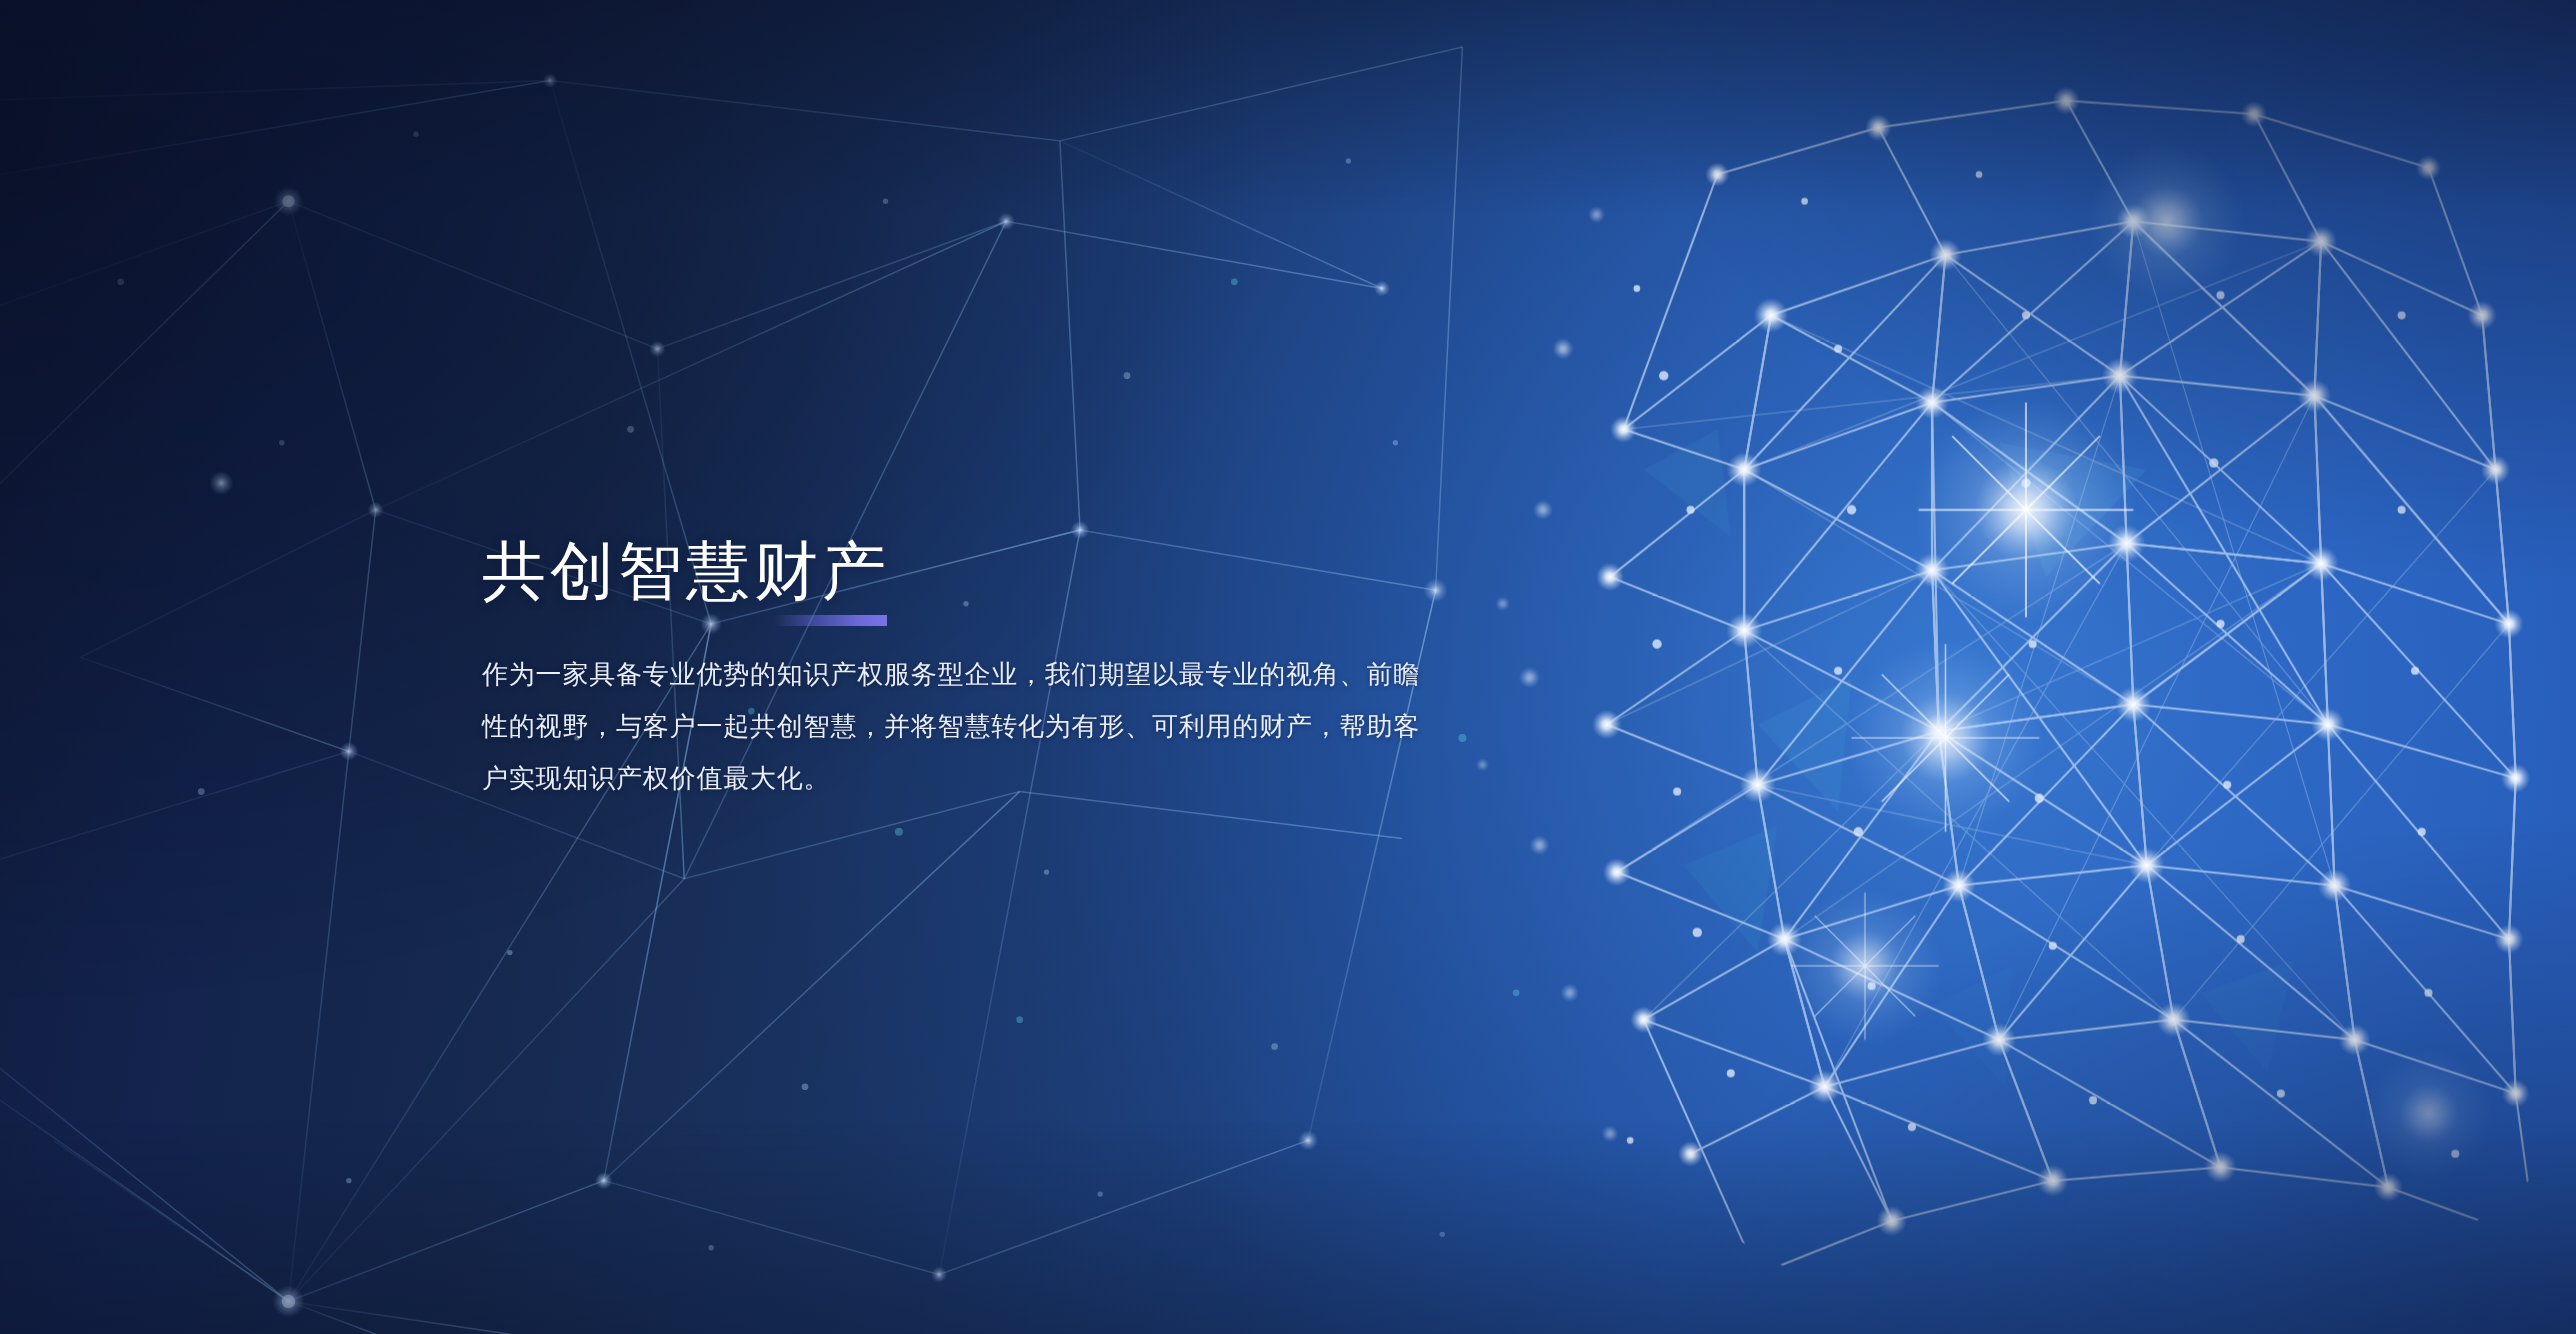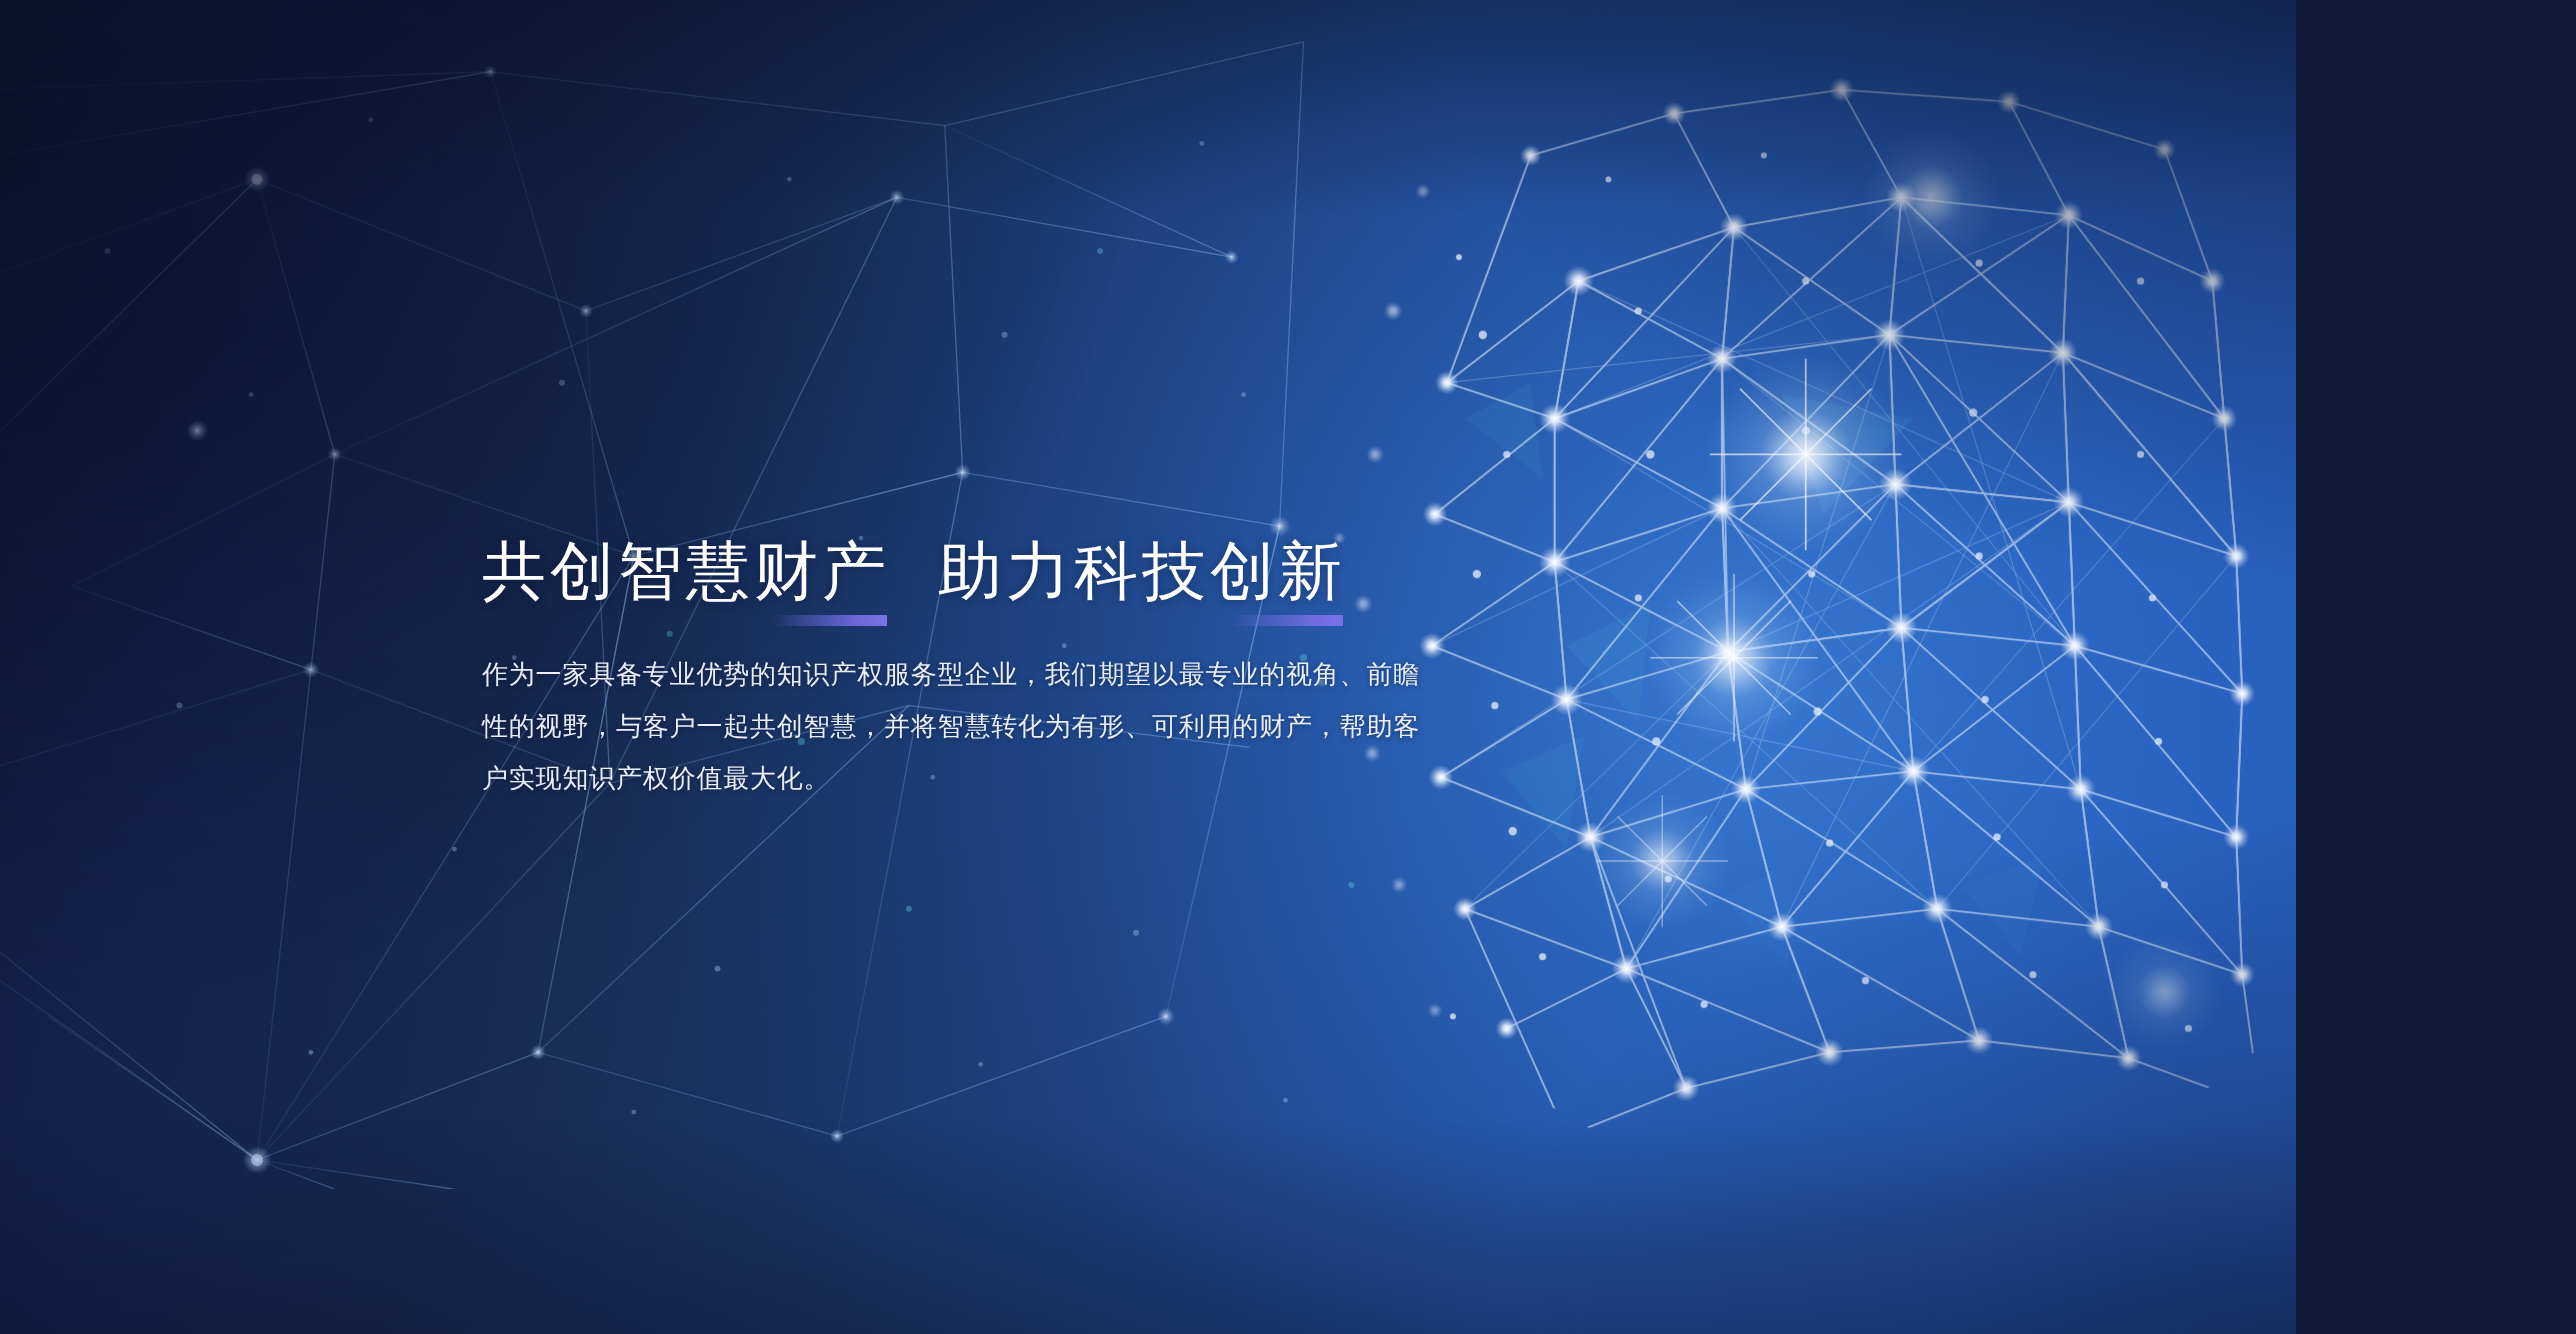--- a/index.html
+++ b/index.html
@@ -1,21 +1,21 @@
 <!DOCTYPE html>
 <html style="font-size:10.7px"><head>
 <meta charset="utf-8">
 <title>Hero Banner</title>
 <style>
   html,body{margin:0;padding:0;background:#0f1a36;}
   body{font-family:"Liberation Sans","DejaVu Sans",sans-serif;}
 
   #stage{
     position:relative;
-    width:2296px;
+    width:2576px;
     height:1334px;
     overflow:hidden;
     background:#16224a;
   }
 
   
   .bg-layer{position:absolute;inset:0;}
 
   
   #bg-base{
@@ -451,24 +451,20 @@
   <div class="bg-layer" id="bg-vignette"></div>
 
   <div id="copy">
 
     <div id="headline">
       <span class="hl-group">
         <span class="hl-text">共创智慧财产</span>
         <span class="hl-rule"></span>
       </span>
       <span class="hl-gap"></span>
-      <span class="hl-group">
-        <span class="hl-text">助力科技创新</span>
-        <span class="hl-rule"></span>
-      </span>
     </div>
 
     <div id="spacer-head-body"></div>
 
     <div id="body-copy">
       <p>作为一家具备专业优势的知识产权服务型企业，我们期望以最专业的视角、前瞻性的视野，与客户一起共创智慧，并将智慧转化为有形、可利用的财产，帮助客户实现知识产权价值最大化。</p>
     </div>
 
   </div>
 </div>

